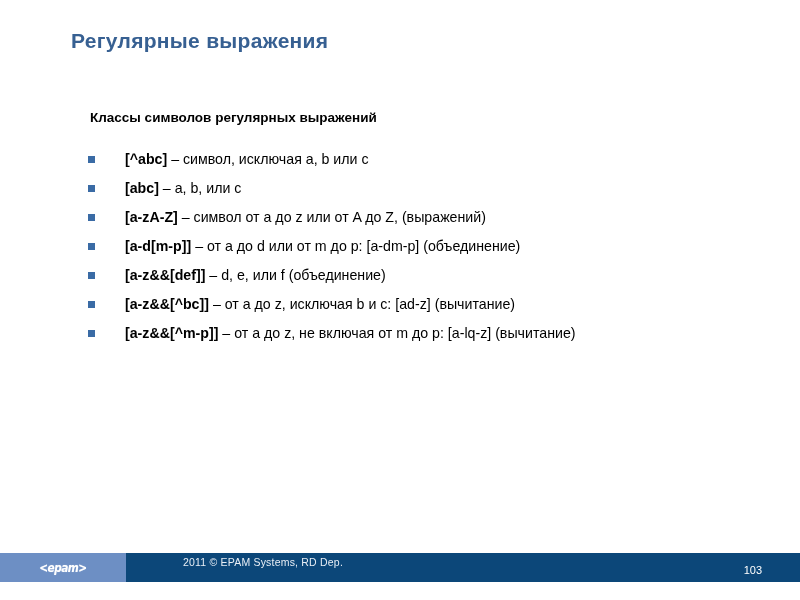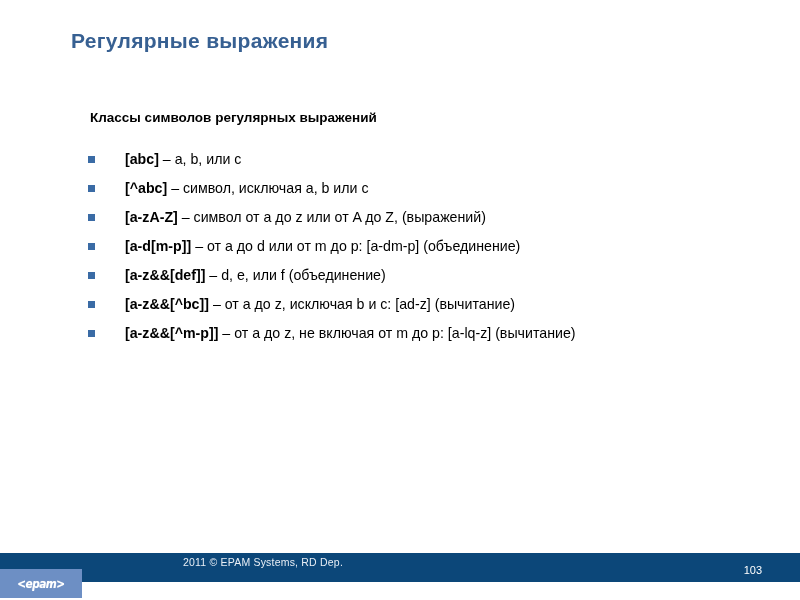--- a/index.html
+++ b/index.html
@@ -102,22 +102,22 @@
     left: 0;
     top: 0;
     width: 800px;
     height: 29px;
     background: #0c4779;
   }
 
   .footer-logo-band {
     position: absolute;
     left: 0;
-    top: 16px;
-    width: 82px;
+    top: 0;
+    width: 126px;
     height: 29px;
     background: #6d8fc4;
     display: flex;
     align-items: center;
     justify-content: center;
   }
 
   .footer-logo-text {
     color: #ffffff;
     font-family: "DejaVu Sans", sans-serif;
@@ -160,26 +160,26 @@
   <div class="slide-title">Регулярные выражения</div>
 
   <div class="content">
 
     <div class="subtitle">Классы символов регулярных выражений</div>
 
     <ul class="bullet-list">
 
       <li>
         <span class="bullet-marker"></span>
+        <span class="li-code">[^abc]</span><span class="li-rest"> – символ, исключая a, b или c</span>
+      </li>
+
+      <li>
+        <span class="bullet-marker"></span>
         <span class="li-code">[abc]</span><span class="li-rest"> – a, b, или c</span>
-      </li>
-
-      <li>
-        <span class="bullet-marker"></span>
-        <span class="li-code">[^abc]</span><span class="li-rest"> – символ, исключая a, b или c</span>
       </li>
 
       <li>
         <span class="bullet-marker"></span>
         <span class="li-code">[a-zA-Z]</span><span class="li-rest"> – символ от a до z или от A до Z, (выражений)</span>
       </li>
 
       <li>
         <span class="bullet-marker"></span>
         <span class="li-code">[a-d[m-p]]</span><span class="li-rest"> – от a до d или от m до p: [a-dm-p] (объединение)</span>

